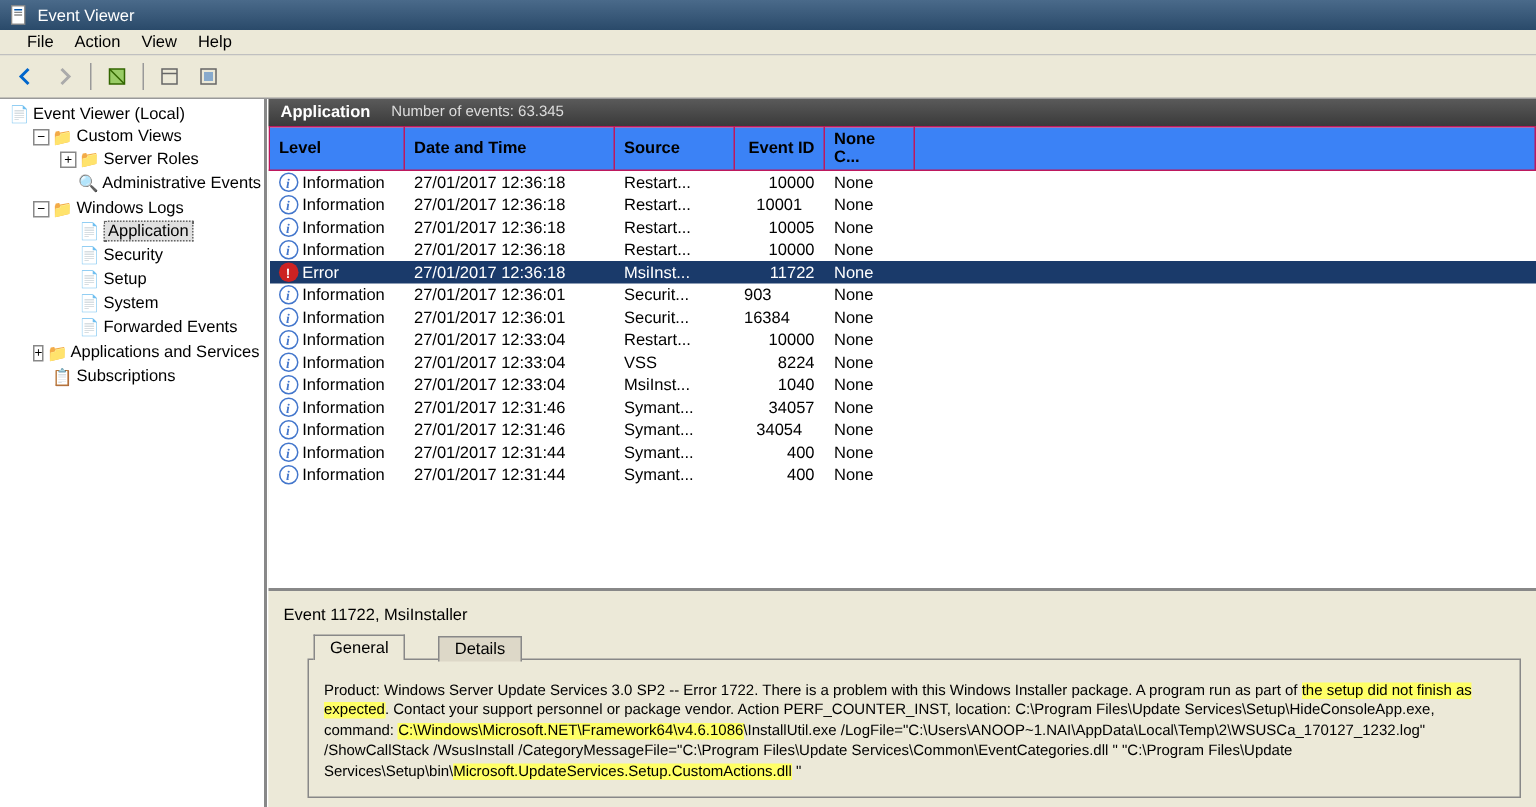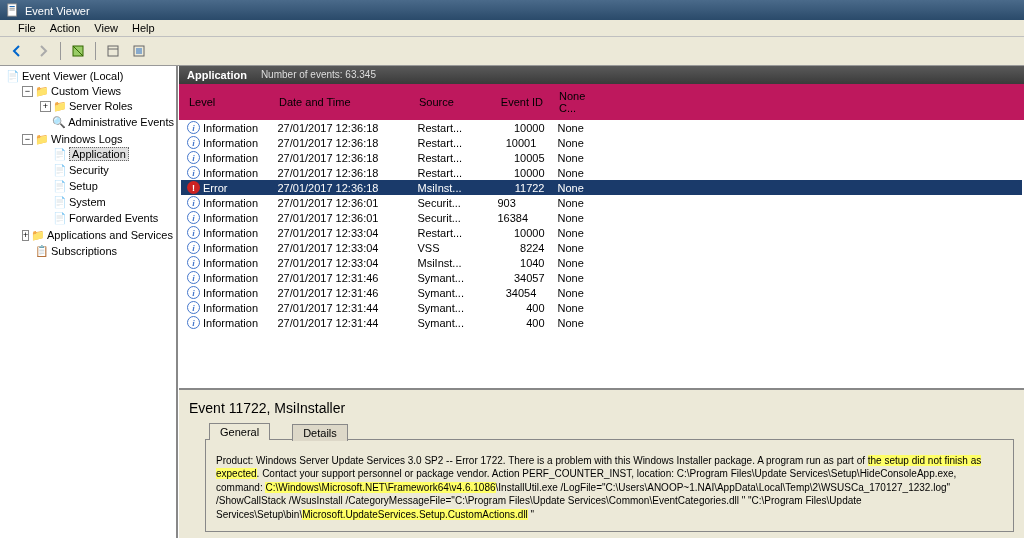--- a/index.html
+++ b/index.html
@@ -18,28 +18,28 @@
 .tree li > div { display: flex; align-items: center; gap: 2px; }
 .tree .exp { width: 11px; height: 11px; border: 1px solid #888; display: inline-flex; align-items: center; justify-content: center; font-size: 9px; line-height: 1; background: #fff; cursor: pointer; }
 .tree .noexp { width: 11px; display: inline-block; }
 .tree .ticon { width: 14px; height: 14px; display: inline-flex; align-items: center; justify-content: center; }
 .tree .selected { background: #e0e0e0; border: 1px dotted #666; padding: 0 2px; }
 .right { flex: 1; display: flex; flex-direction: column; border-left: 1px solid #fff; }
 .panel-header { background: linear-gradient(to bottom, #5a5a5a, #3a3a3a); color: #fff; padding: 3px 8px; display: flex; gap: 14px; }
 .panel-header .count { font-size: 10px; color: #ddd; }
 .grid-wrap { flex: 1; background: #fff; overflow: hidden; border-bottom: 2px solid #888; }
 table { border-collapse: collapse; width: 100%; font-size: 11px; }
-thead th { background: #be185d; text-align: left; padding: 2px 6px; border: 4px solid #be185d; font-weight: normal; }
+thead th { background: #3b82f6; text-align: left; padding: 2px 6px; border: 1px solid #be185d; font-weight: bold; }
 tbody td { padding: 1px 6px; border-right: 1px solid transparent; white-space: nowrap; }
 tbody tr.sel td { background: #1a3a6a; color: #fff; }
 .lvl { display: flex; align-items: center; gap: 3px; }
 .icon-info { width: 13px; height: 13px; border-radius: 50%; border: 1px solid #4477cc; display: inline-flex; align-items: center; justify-content: center; font-size: 9px; font-weight: bold; color: #4477cc; font-style: italic; font-family: Georgia; }
 .icon-err { width: 13px; height: 13px; border-radius: 50%; background: #cc2222; display: inline-flex; align-items: center; justify-content: center; font-size: 9px; font-weight: bold; color: #fff; }
 .detail-pane { background: #ece9d8; padding: 6px 10px; display: flex; flex-direction: column; }
-.detail-header { font-size: 14px; padding: 4px 0 6px 0; }
+.detail-header { font-size: 11px; padding: 4px 0 6px 0; }
 .tabs { display: flex; }
 .tab { background: #ece9d8; border: 1px solid #888; border-bottom: none; padding: 2px 10px; margin-right: 2px; position: relative; top: 1px; z-index: 2; margin-left: 20px; }
 .tab.inactive { background: #ddd8c8; top: 2px; }
 .detail-box { border: 1px solid #888; background: #ece9d8; padding: 14px 10px 10px 10px; font-size: 10px; line-height: 1.35; margin-left: 16px; }
 .hl { background: #ffff66; }
 .col-level{width:90px}.col-date{width:140px}.col-src{width:80px}.col-eid{width:60px;text-align:right}.col-task{width:60px}
 </style>
 </head>
 <body>
 

